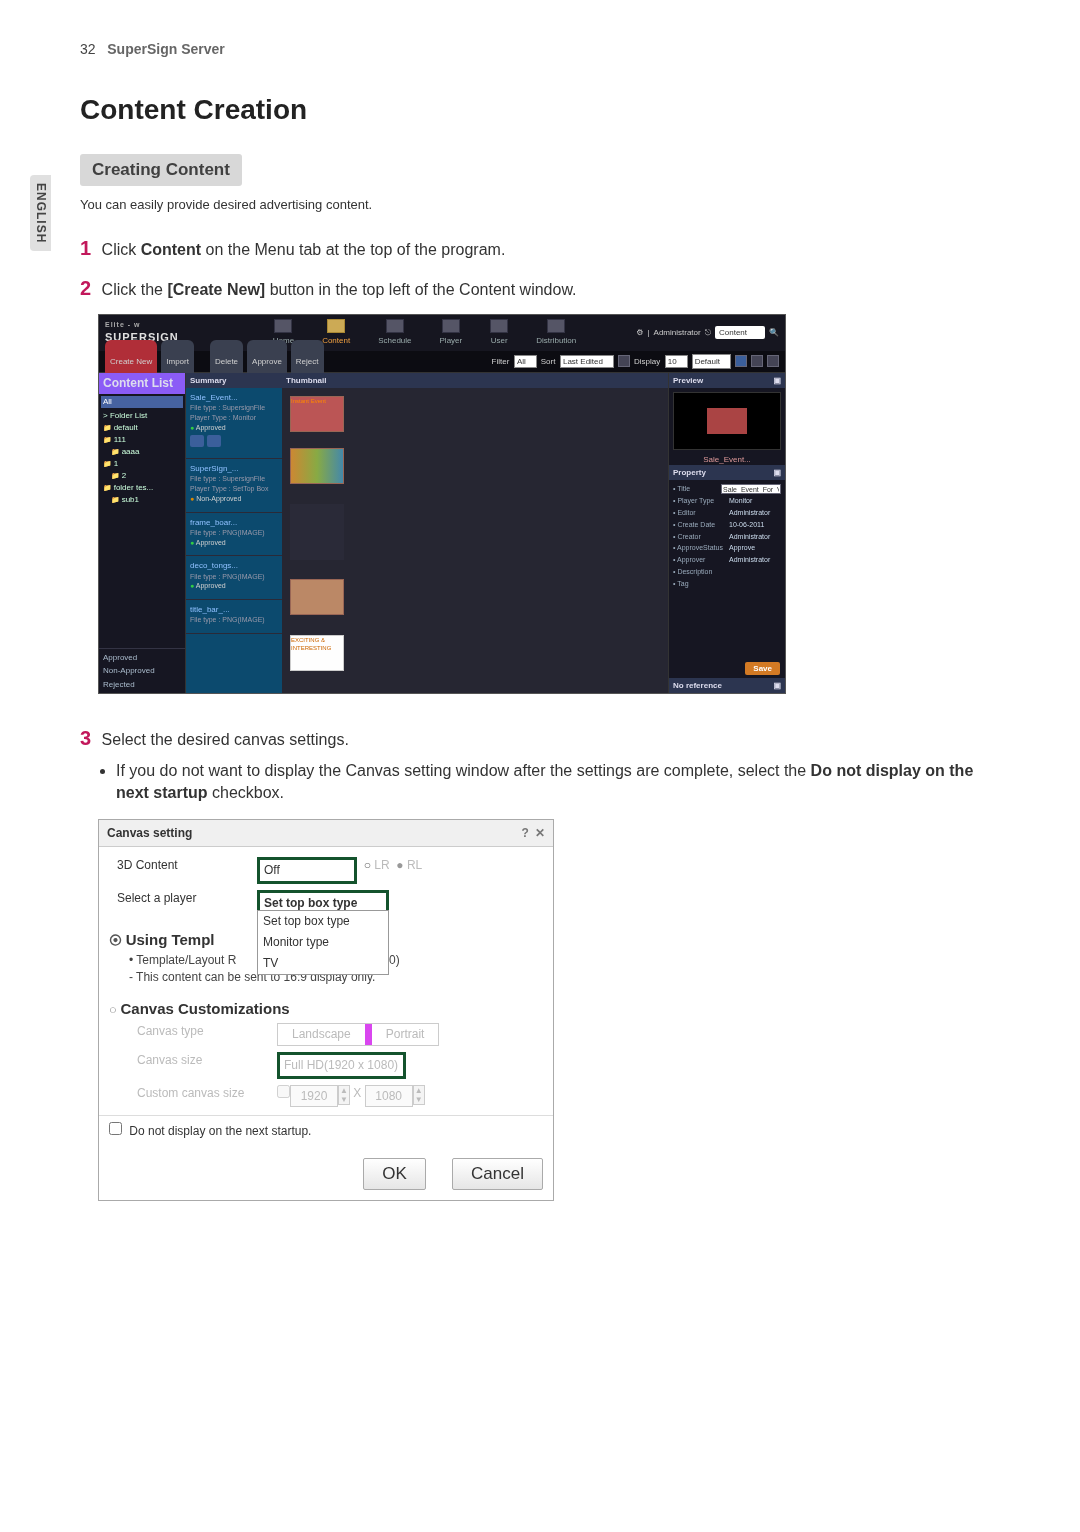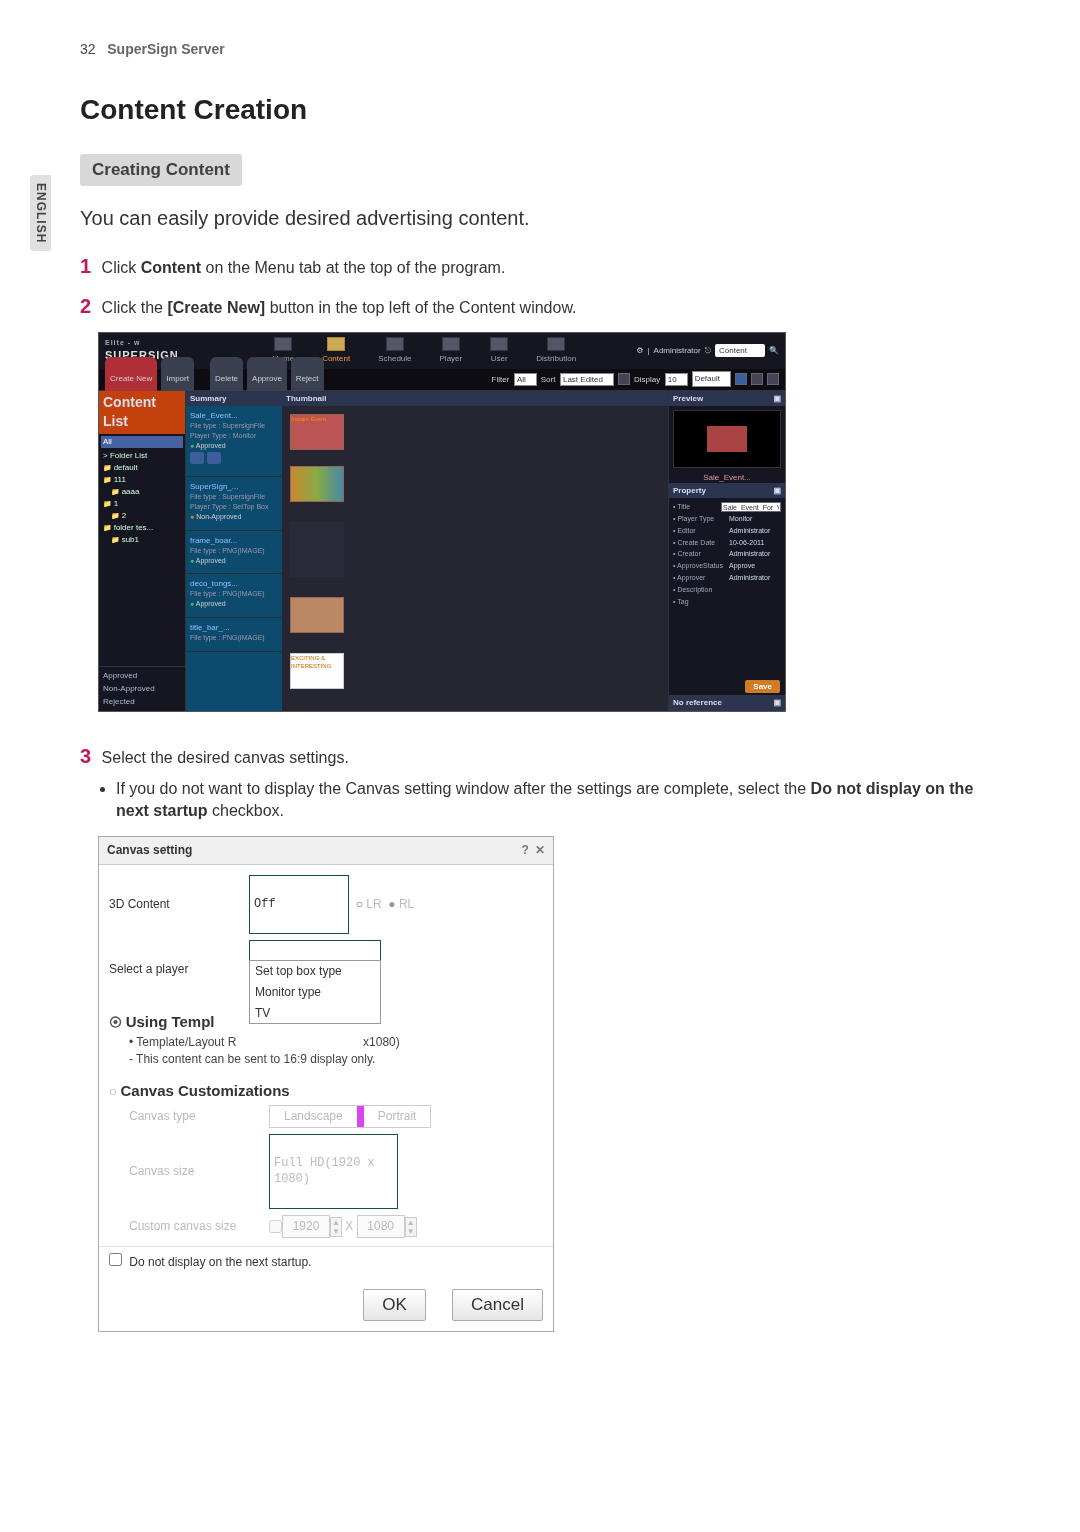--- a/index.html
+++ b/index.html
@@ -43,21 +43,21 @@
   .subsection {
     display: inline-block;
     background: #d8d8d8;
     color: #404040;
     font-weight: bold;
     font-size: 17px;
     padding: 4px 12px;
     border-radius: 3px;
     margin: 0 0 10px 40px;
   }
-  p.intro { margin: 8px 0 20px 40px; font-size: 20px; }
+  p.intro { margin: 0 0 20px 40px; font-size: 13px; }
   ol.steps { list-style: none; margin-left: 40px; }
   ol.steps > li { margin-bottom: 12px; font-size: 16px; }
   ol.steps > li .stepnum { color: #c2185b; font-size: 20px; font-weight: bold; margin-right: 6px; }
   ol.steps > li ul { list-style: disc; margin: 8px 0 0 36px; }
   ol.steps > li ul li { font-size: 16px; margin-bottom: 6px; }
   .bold { font-weight: bold; }
 
   
   .app-ss {
     width: 688px;
@@ -82,21 +82,21 @@
   .app-tb .btn { font-size:8px; padding:16px 5px; background:#3a4050; border-radius:6px; }
   .app-tb .btn.red { background:#b02e38; }
   .app-tb .sep { flex:1; }
   .app-tb .filt label { font-size:8px; margin-right:2px; }
   .app-tb .sel { background:#fff; color:#333; font-size:8px; padding:1px 10px 1px 2px; border:1px solid #888; }
   .app-tb .icbtn { width:12px; height:12px; background:#445; border:1px solid #667; }
   .app-tb .icbtn.on { background:#3b5f9b; }
 
   .app-body { display:flex; height:320px; }
   .app-left { width:86px; background:#161622; display:flex; flex-direction:column; }
-  .app-left .hdr { background:#c2410c; color:#dde; font-size:14px; padding:2px 4px; font-weight:bold; }
+  .app-left .hdr { background:#8b5cf6; color:#dde; font-size:12px; padding:2px 4px; font-weight:bold; }
   .app-left .tree { flex:1; padding:2px 2px; font-size:8px; color:#cfd; line-height:1.5; }
   .app-left .tree .lv0 { background:#4662a0; color:#fff; padding:0 2px; margin-bottom:2px; }
   .app-left .tree .row { padding:0 2px; }
   .app-left .tree .fold::before { content:"📁 "; font-size:7px; }
   .app-left .bottom { border-top:1px solid #334; padding:2px 4px; font-size:8px; color:#abc; }
   .app-left .bottom div { padding:1px 0; }
 
   .app-mid { flex:1; display:flex; background:#262632; border-left:1px solid #333; border-right:1px solid #333; }
   .sum-col { width:96px; background:#0c4a6e; }
   .sum-col .hdr { background:#2c3550; color:#dde; font-size:8px; padding:2px 4px; font-weight:bold; }
@@ -136,23 +136,23 @@
     margin: 14px 0 0 58px;
     border: 1px solid #aaa;
     background: #fff;
     font-size: 12px;
     color: #333;
   }
   .dlg .titlebar { display:flex; justify-content:space-between; padding:5px 8px; font-weight:bold; background:#f0f0f0; border-bottom:1px solid #ccc; }
   .dlg .titlebar .tbtns span { color:#777; margin-left:6px; }
   .dlg .body { padding:6px 10px 2px; font-size:12px; }
   .dlg .h { font-weight:bold; font-size:12px; margin:4px 0 6px; }
-  .dlg .frow { display:flex; align-items:center; margin:4px 0 6px; }
+  .dlg .frow { display:flex; align-items:flex-start; margin:4px 8px 6px; }
   .dlg .frow .lbl { width:140px; }
-  .dlg select, .dlg .selbox { border:1px solid #14532d; padding:20px 4px; font-size:12px; background:#fff;font-family:Liberation Mono, monospace; }
+  .dlg select, .dlg .selbox { border:3px solid #14532d; padding:2px 4px; font-size:12px; background:#fff; }
   .dlg .dd { position:relative; width:132px; }
   .dlg .dd .selbox { width:100%; font-weight:bold; }
   .dlg .dd .opts { position:absolute; left:0; top:20px; width:100%; background:#fff; border:1px solid #999; z-index:2; }
   .dlg .dd .opts div { padding:2px 5px; }
   .dlg .radio::before { content:"○ "; color:#666; }
   .dlg .radio.sel::before { content:"● "; color:#444; }
   .dlg .radio.dim { color:#bbb; }
   .dlg .radio.dim.sel::before { color:#999; }
   .dlg .sec-title { font-weight:bold; font-size:15px; margin:2px 0; }
   .dlg .sec-title.tmpl::before { content:"⦿ "; color:#555; font-size:13px; }

